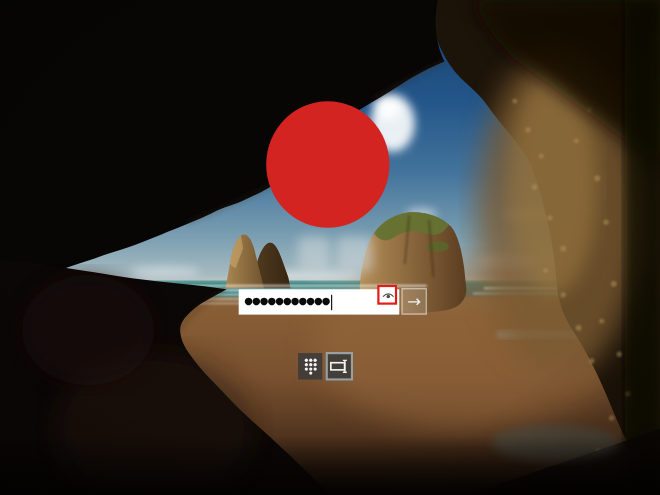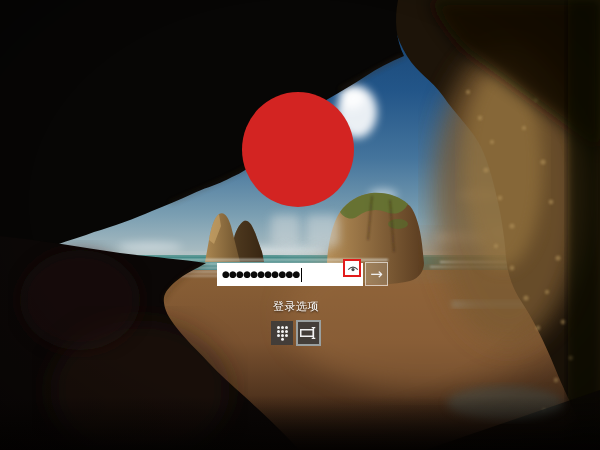--- a/index.html
+++ b/index.html
@@ -255,21 +255,20 @@
       <circle cx="6" cy="5.6" r="1.6" fill="#4a4a4a"></circle>
     </svg>
   </button>
 
   <div class="annotation-box"></div>
 
   <button class="submit-btn">
     <span>→</span>
   </button>
 
-  <div class="options-label">登录选项</div>
 
   <button class="opt-btn opt-pin">
     <svg width="13" height="16" viewBox="0 0 13 16" fill="#f2f2f2">
       <circle cx="2.5" cy="2.5" r="1.5"></circle>
         <circle cx="6.5" cy="2.5" r="1.5"></circle>
         <circle cx="10.5" cy="2.5" r="1.5"></circle>
       <circle cx="2.5" cy="6.5" r="1.5"></circle>
         <circle cx="6.5" cy="6.5" r="1.5"></circle>
         <circle cx="10.5" cy="6.5" r="1.5"></circle>
       <circle cx="2.5" cy="10.5" r="1.5"></circle>

